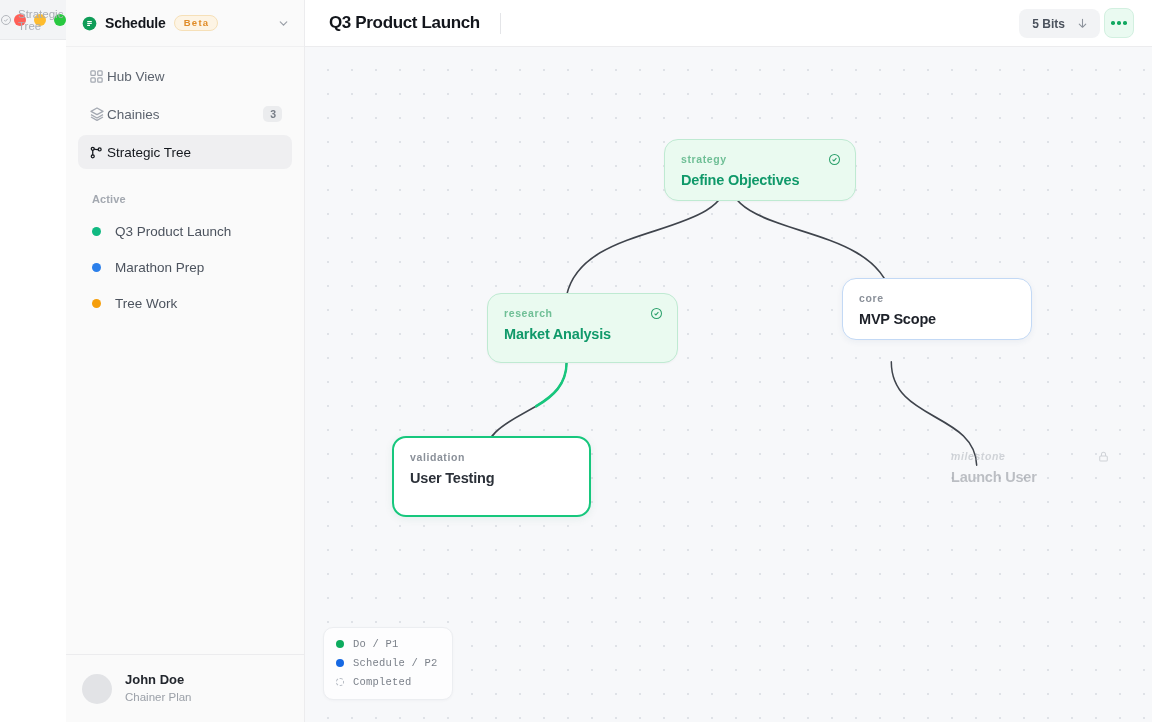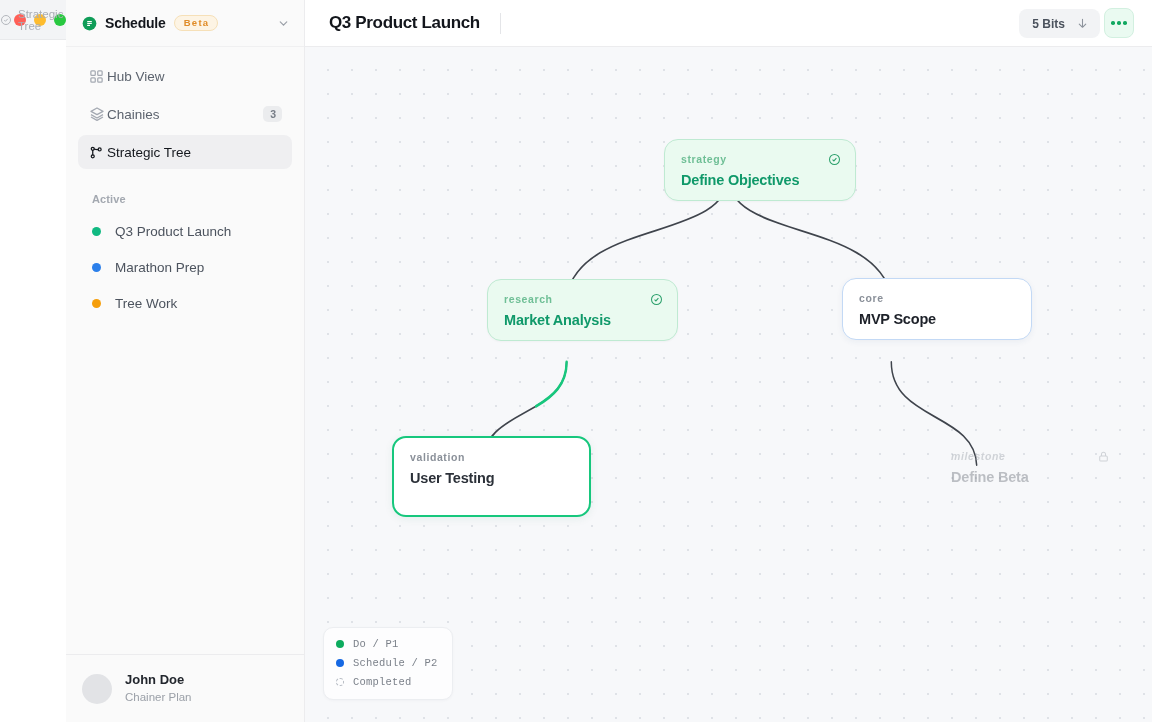--- a/index.html
+++ b/index.html
@@ -414,21 +414,21 @@
           <div class="tag">strategy</div>
           <div class="ttl">Define Objectives</div>
           <span class="status">
             <svg width="13" height="13" viewBox="0 0 24 24" fill="none" stroke="currentColor" stroke-width="1.9">
               <circle cx="12" cy="12" r="9.2"></circle>
                 <path d="M8.4 12.3l2.5 2.4 4.6-5.2"></path>
             </svg>
           </span>
         </div>
 
-        <div class="node done" style="left:182px; top:232px; width:191px; height:62px;">
+        <div class="node done" style="left:182px; top:246px; width:191px; height:70px;">
           <div class="tag">research</div>
           <div class="ttl">Market Analysis</div>
           <span class="status">
             <svg width="13" height="13" viewBox="0 0 24 24" fill="none" stroke="currentColor" stroke-width="1.9">
               <circle cx="12" cy="12" r="9.2"></circle>
                 <path d="M8.4 12.3l2.5 2.4 4.6-5.2"></path>
             </svg>
           </span>
         </div>
 
@@ -437,21 +437,21 @@
           <div class="ttl">MVP Scope</div>
         </div>
 
         <div class="node selected" style="left:87px; top:389px; width:199px; height:81px;">
           <div class="tag">validation</div>
           <div class="ttl">User Testing</div>
         </div>
 
         <div class="node locked" style="left:629px; top:389px; width:191px; height:62px;">
           <div class="tag">milestone</div>
-          <div class="ttl">Define Beta</div>
+          <div class="ttl">Launch User</div>
           <span class="status">
             <svg width="13" height="13" viewBox="0 0 24 24" fill="none" stroke="currentColor" stroke-width="1.9">
               <rect x="5" y="11" width="14" height="9.5" rx="2"></rect>
                 <path d="M8.3 11V7.8a3.7 3.7 0 017.4 0V11"></path>
             </svg>
           </span>
         </div>
 
         <div class="legend">
           <div class="leg-row">

